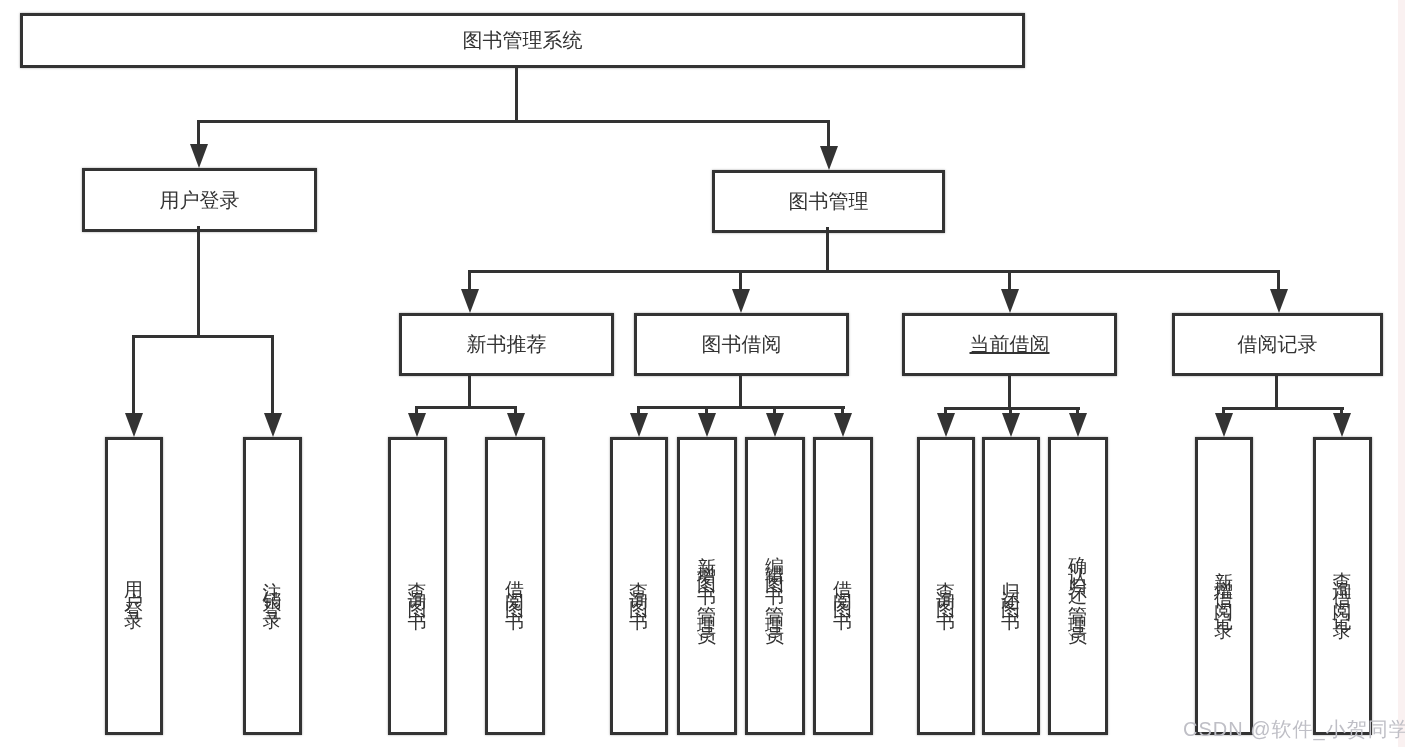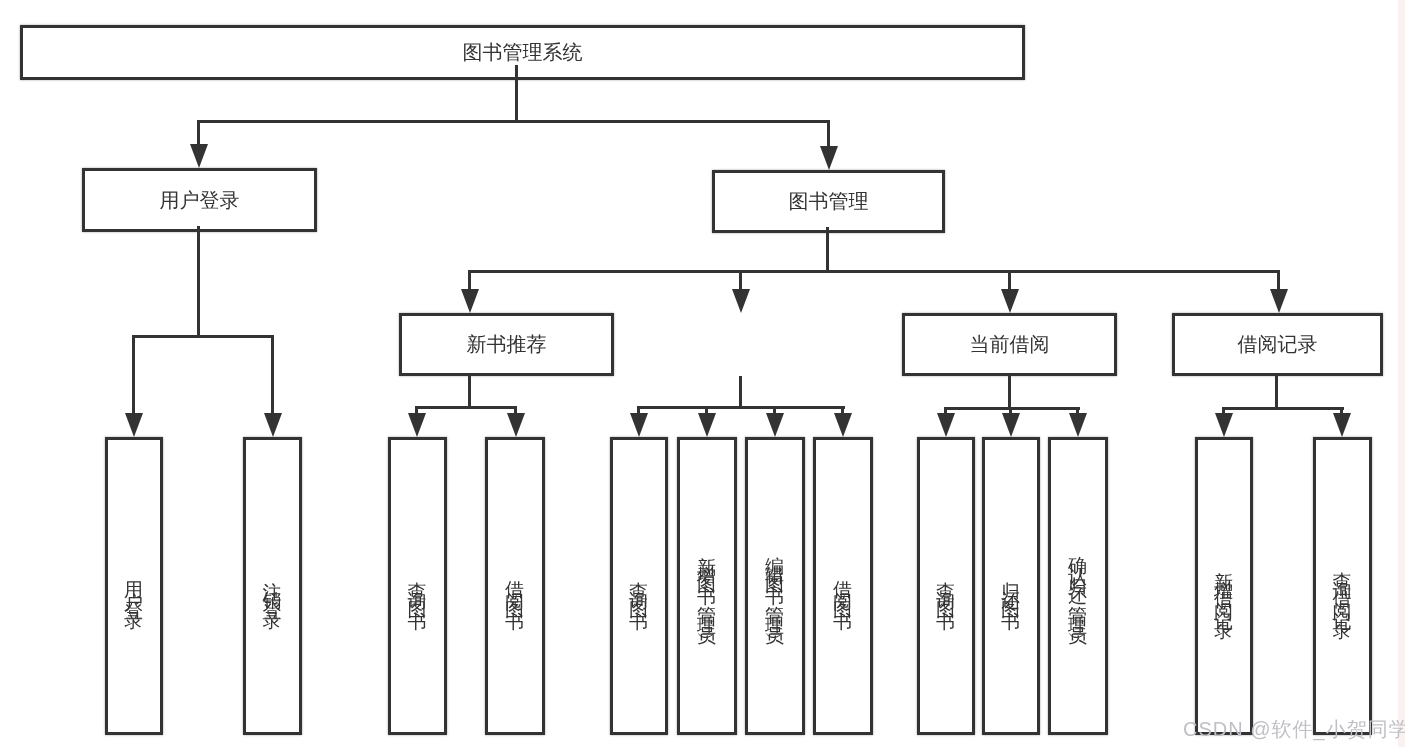--- a/index.html
+++ b/index.html
@@ -52,21 +52,21 @@
   .edge-tint{
     position:absolute;right:0;top:0;width:7px;height:747px;
     background:#f6e5e6;opacity:.55;z-index:15;
   }
 </style>
 </head>
 <body>
 
 <div id="canvas">
 
-  <div class="hbox" style="left:20px;top:13px;width:999px;height:49px;margin-top:12px;">
+  <div class="hbox" style="left:20px;top:13px;width:999px;height:49px;">
     <span>图书管理系统</span>
   </div>
 
   <div class="vline" style="left:515px;top:65px;height:55px;"></div>
   <div class="hline" style="left:197px;top:120px;width:633px;"></div>
   <div class="vline" style="left:197px;top:120px;height:26px;"></div>
   <div class="ahead" style="left:190px;top:144px;"></div>
   <div class="vline" style="left:827px;top:120px;height:28px;"></div>
   <div class="ahead" style="left:820px;top:146px;"></div>
 
@@ -91,21 +91,24 @@
   <div class="vline" style="left:739px;top:270px;height:21px;"></div>
   <div class="ahead" style="left:732px;top:289px;"></div>
   <div class="vline" style="left:1008px;top:270px;height:21px;"></div>
   <div class="ahead" style="left:1001px;top:289px;"></div>
   <div class="vline" style="left:1277px;top:270px;height:21px;"></div>
   <div class="ahead" style="left:1270px;top:289px;"></div>
 
   <div class="hbox" style="left:363px;top:313px;width:209px;height:57px;margin-left:36px;">
     <span>新书推荐</span>
   </div>
-  <div class="hbox" style="left:902px;top:313px;width:209px;height:57px;">
+  <div class="hbox" style="left:634px;top:313px;width:209px;height:57px;">
+    <span>图书借阅</span>
+  </div>
+  <div class="hbox" style="left:902px;top:313px;width:209px;height:57px;text-decoration:underline;">
     <span>当前借阅</span>
   </div>
   <div class="hbox" style="left:1172px;top:313px;width:205px;height:57px;text-align:right;">
     <span>借阅记录</span>
   </div>
 
   <div class="vline" style="left:468px;top:376px;height:30px;"></div>
   <div class="hline" style="left:415px;top:406px;width:102px;"></div>
   <div class="vline" style="left:415px;top:406px;height:9px;"></div>
   <div class="ahead" style="left:408px;top:413px;"></div>

